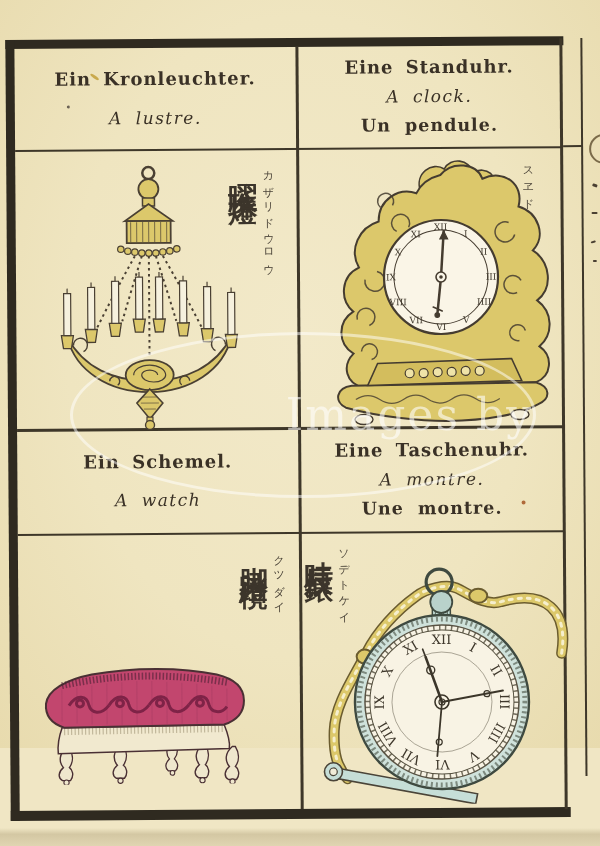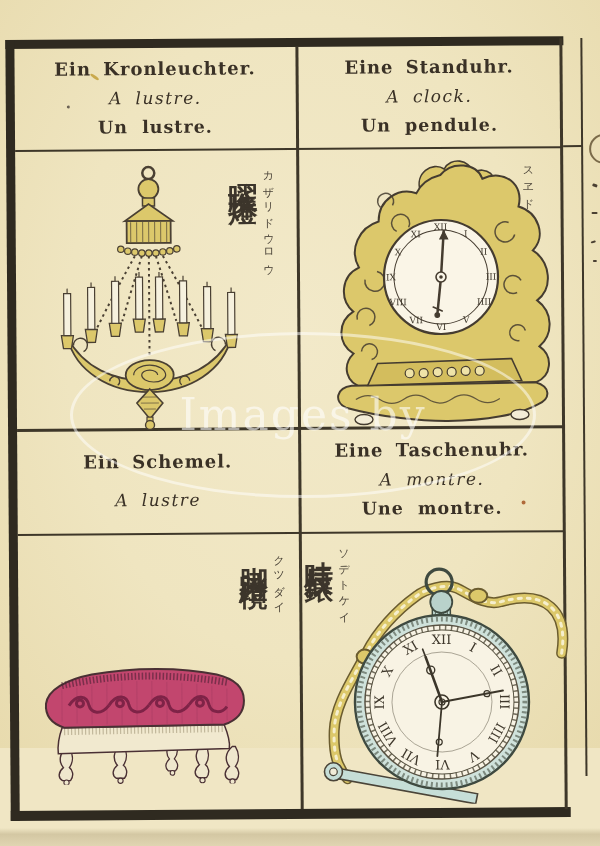--- a/index.html
+++ b/index.html
@@ -20,21 +20,21 @@
   .fr{font:700 17.5px/1 "DejaVu Serif",serif;letter-spacing:1px;word-spacing:7px;}
   
   .jp-kanji{position:absolute;writing-mode:vertical-rl;text-orientation:upright;
             font:700 29px/1 "DejaVu Sans",sans-serif;letter-spacing:7px;color:#3c352b;}
   .jp-furi{position:absolute;writing-mode:vertical-rl;text-orientation:upright;
            font:400 11px/1 "DejaVu Sans",sans-serif;letter-spacing:3px;color:#4a4338;}
   .illus{position:absolute;}
   
   .wm{position:absolute;left:70px;top:332px;width:460px;height:160px;
       border:3px solid rgba(255,255,255,.5);border-radius:50%;
-      display:flex;flex-direction:column;justify-content:center;align-items:center;
+      display:flex;flex-direction:column;justify-content:center;align-items:flex-end;
       pointer-events:none;z-index:50;}
   .wm-t{font:400 44px/56px "DejaVu Serif",serif;color:rgba(255,255,255,.58);
         letter-spacing:2px;white-space:nowrap;}
   .wm-t2{font:400 47px/58px "DejaVu Serif",serif;color:rgba(255,255,255,.58);
          letter-spacing:2px;white-space:nowrap;}
   .speck{position:absolute;border-radius:50%;}
   .edge-mark{position:absolute;background:#4a4032;border-radius:1px;}
   .bottom-shade{position:absolute;left:0;top:828px;width:600px;height:18px;
       background:linear-gradient(to bottom, rgba(110,90,45,0) 0%, rgba(110,90,45,.22) 35%, rgba(110,90,45,.12) 100%);}
   svg text{font-family:"DejaVu Serif",serif;fill:#3f382c;}
@@ -53,32 +53,31 @@
   <div class="line" style="left:565px;top:147px;width:19px;height:2px"></div>
 
   <div class="line" style="left:17px;top:148px;width:546px;height:2px"></div>
   <div class="line" style="left:17px;top:427px;width:546px;height:2.5px"></div>
   <div class="line" style="left:17px;top:532px;width:546px;height:2px"></div>
   <div class="line" style="left:298px;top:47px;width:2.5px;height:762px"></div>
 
   <div class="caption" style="left:17px;top:47px;width:281px;height:101px">
     <div class="de">Ein Kronleuchter.</div>
     <div class="en">A lustre.</div>
-    <div class="fr">Un lustre.</div>
   </div>
 
   <div class="caption" style="left:301px;top:47px;width:261px;height:101px">
     <div class="de">Eine Standuhr.</div>
     <div class="en">A clock.</div>
     <div class="fr">Un pendule.</div>
   </div>
 
   <div class="caption" style="left:17px;top:430px;width:281px;height:100px">
     <div class="de">Ein Schemel.</div>
-    <div class="en">A lustre</div>
+    <div class="en">A watch</div>
   </div>
 
   <div class="caption" style="left:301px;top:430px;width:261px;height:100px">
     <div class="de">Eine Taschenuhr.</div>
     <div class="en">A montre.</div>
     <div class="fr">Une montre.</div>
   </div>
 
   <div class="jp-kanji" style="left:230px;top:160px">曜珠燈</div>
   <div class="jp-furi" style="left:264px;top:163px">カザリドウロウ</div>

